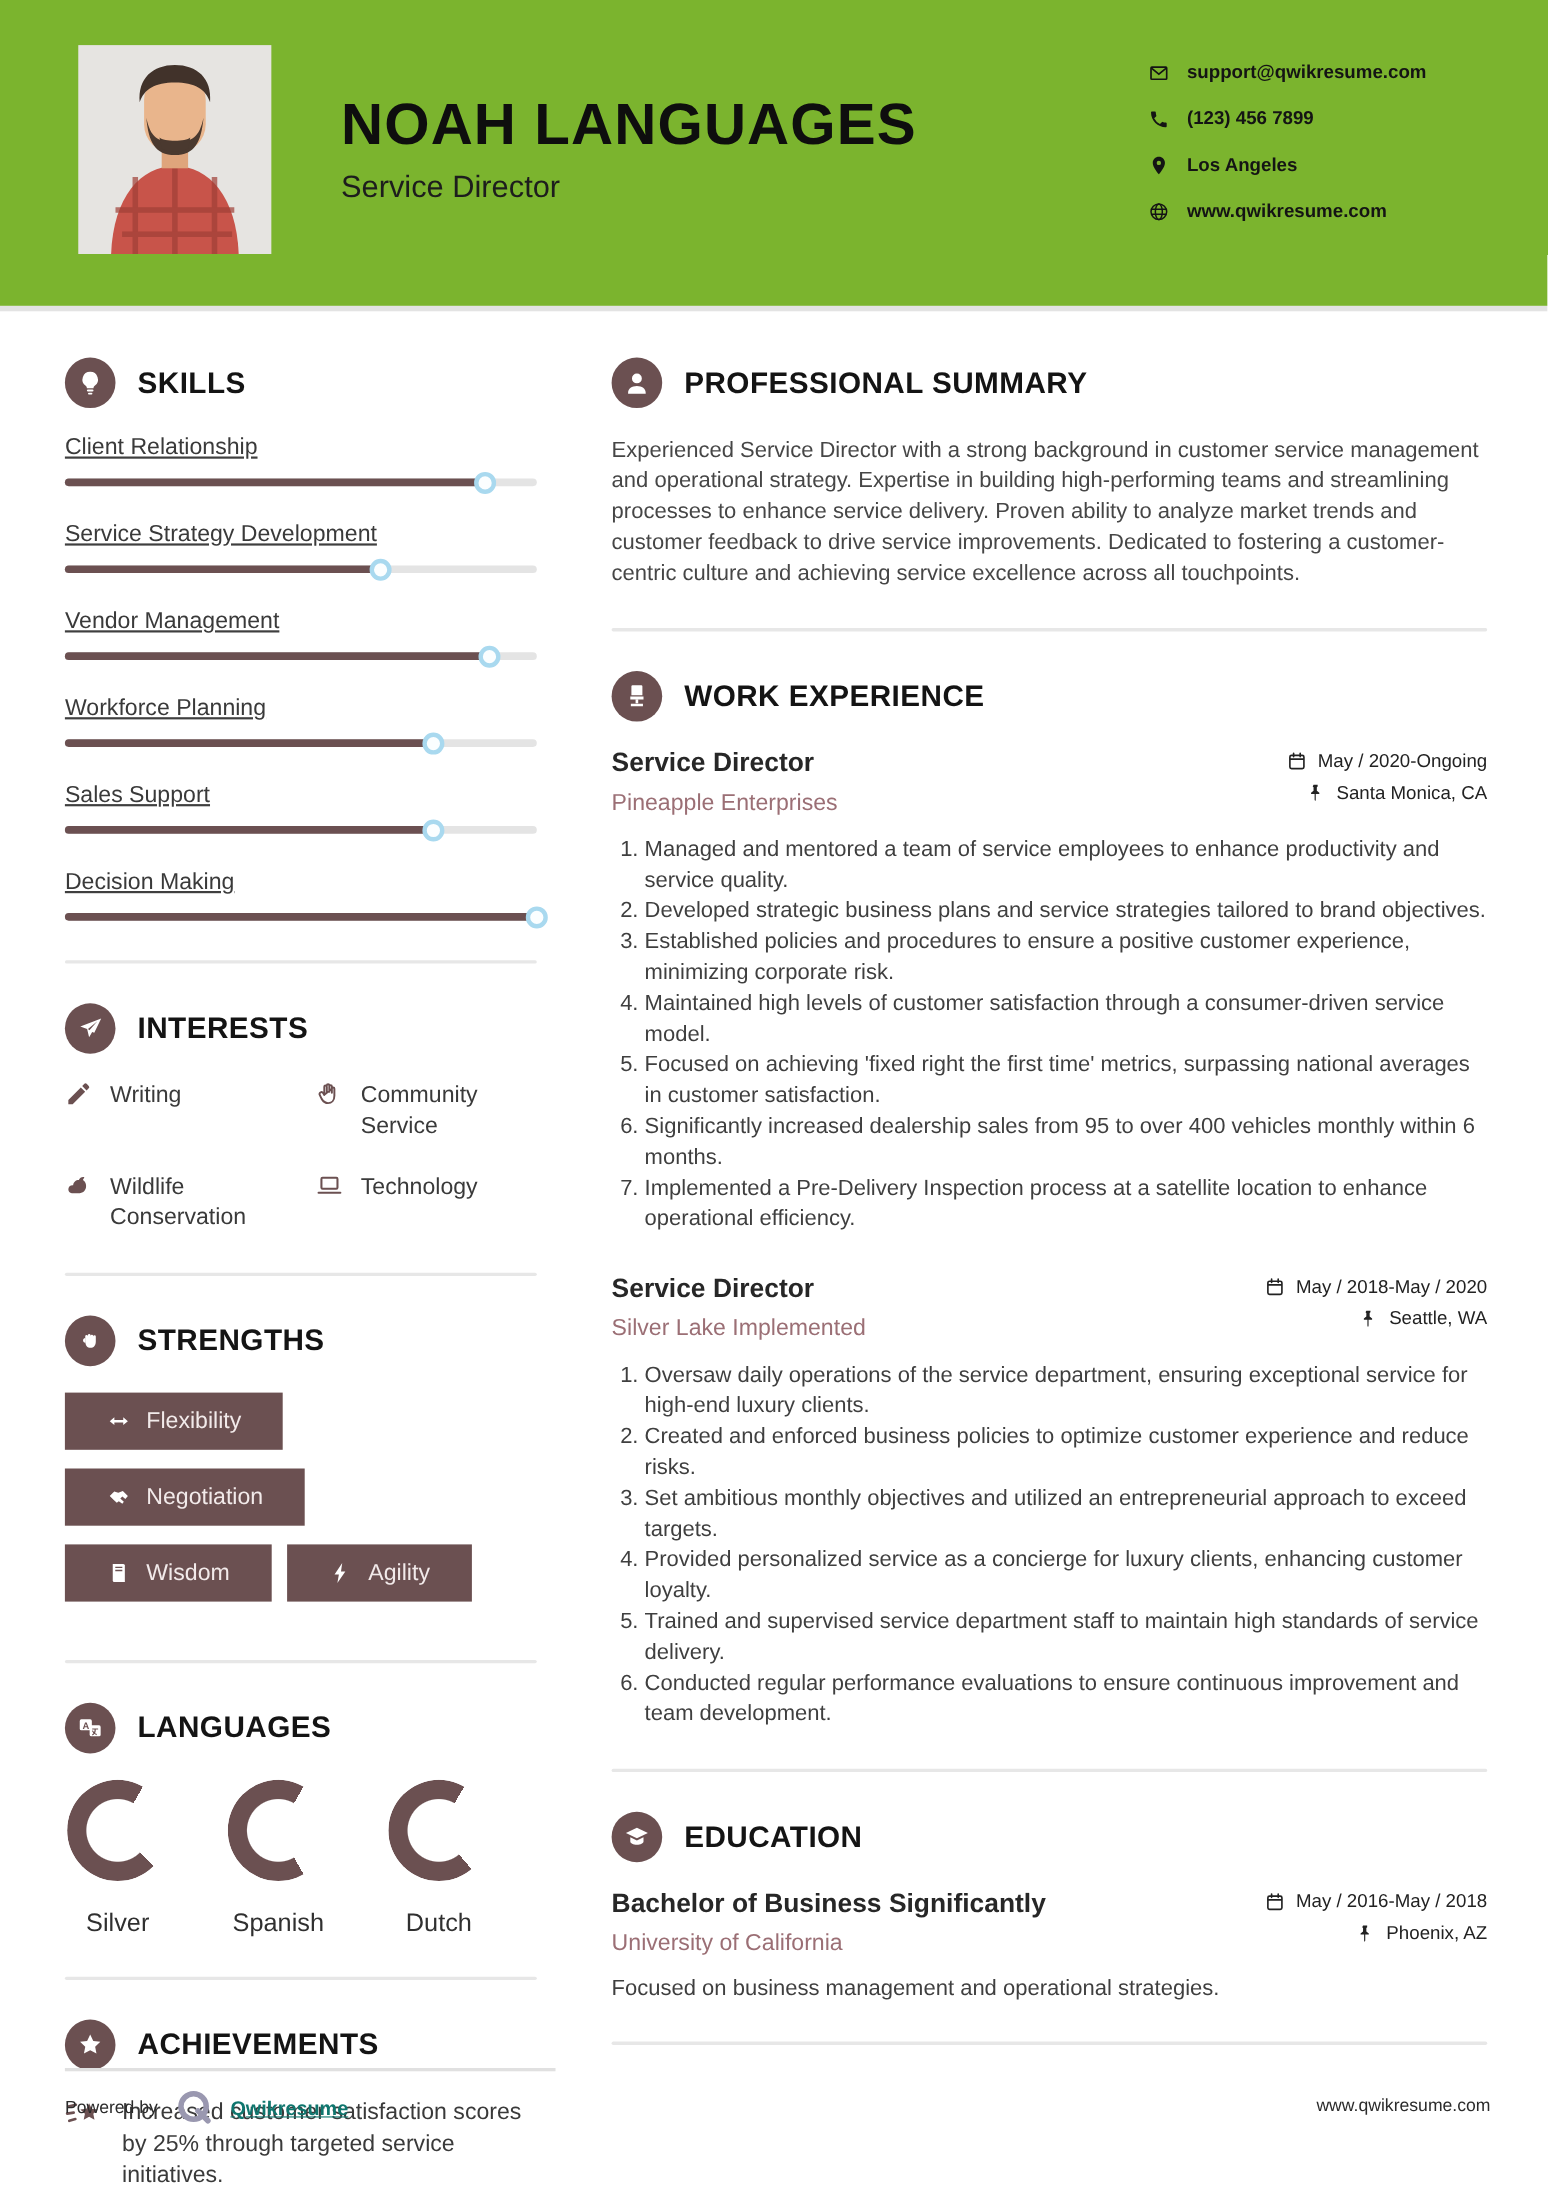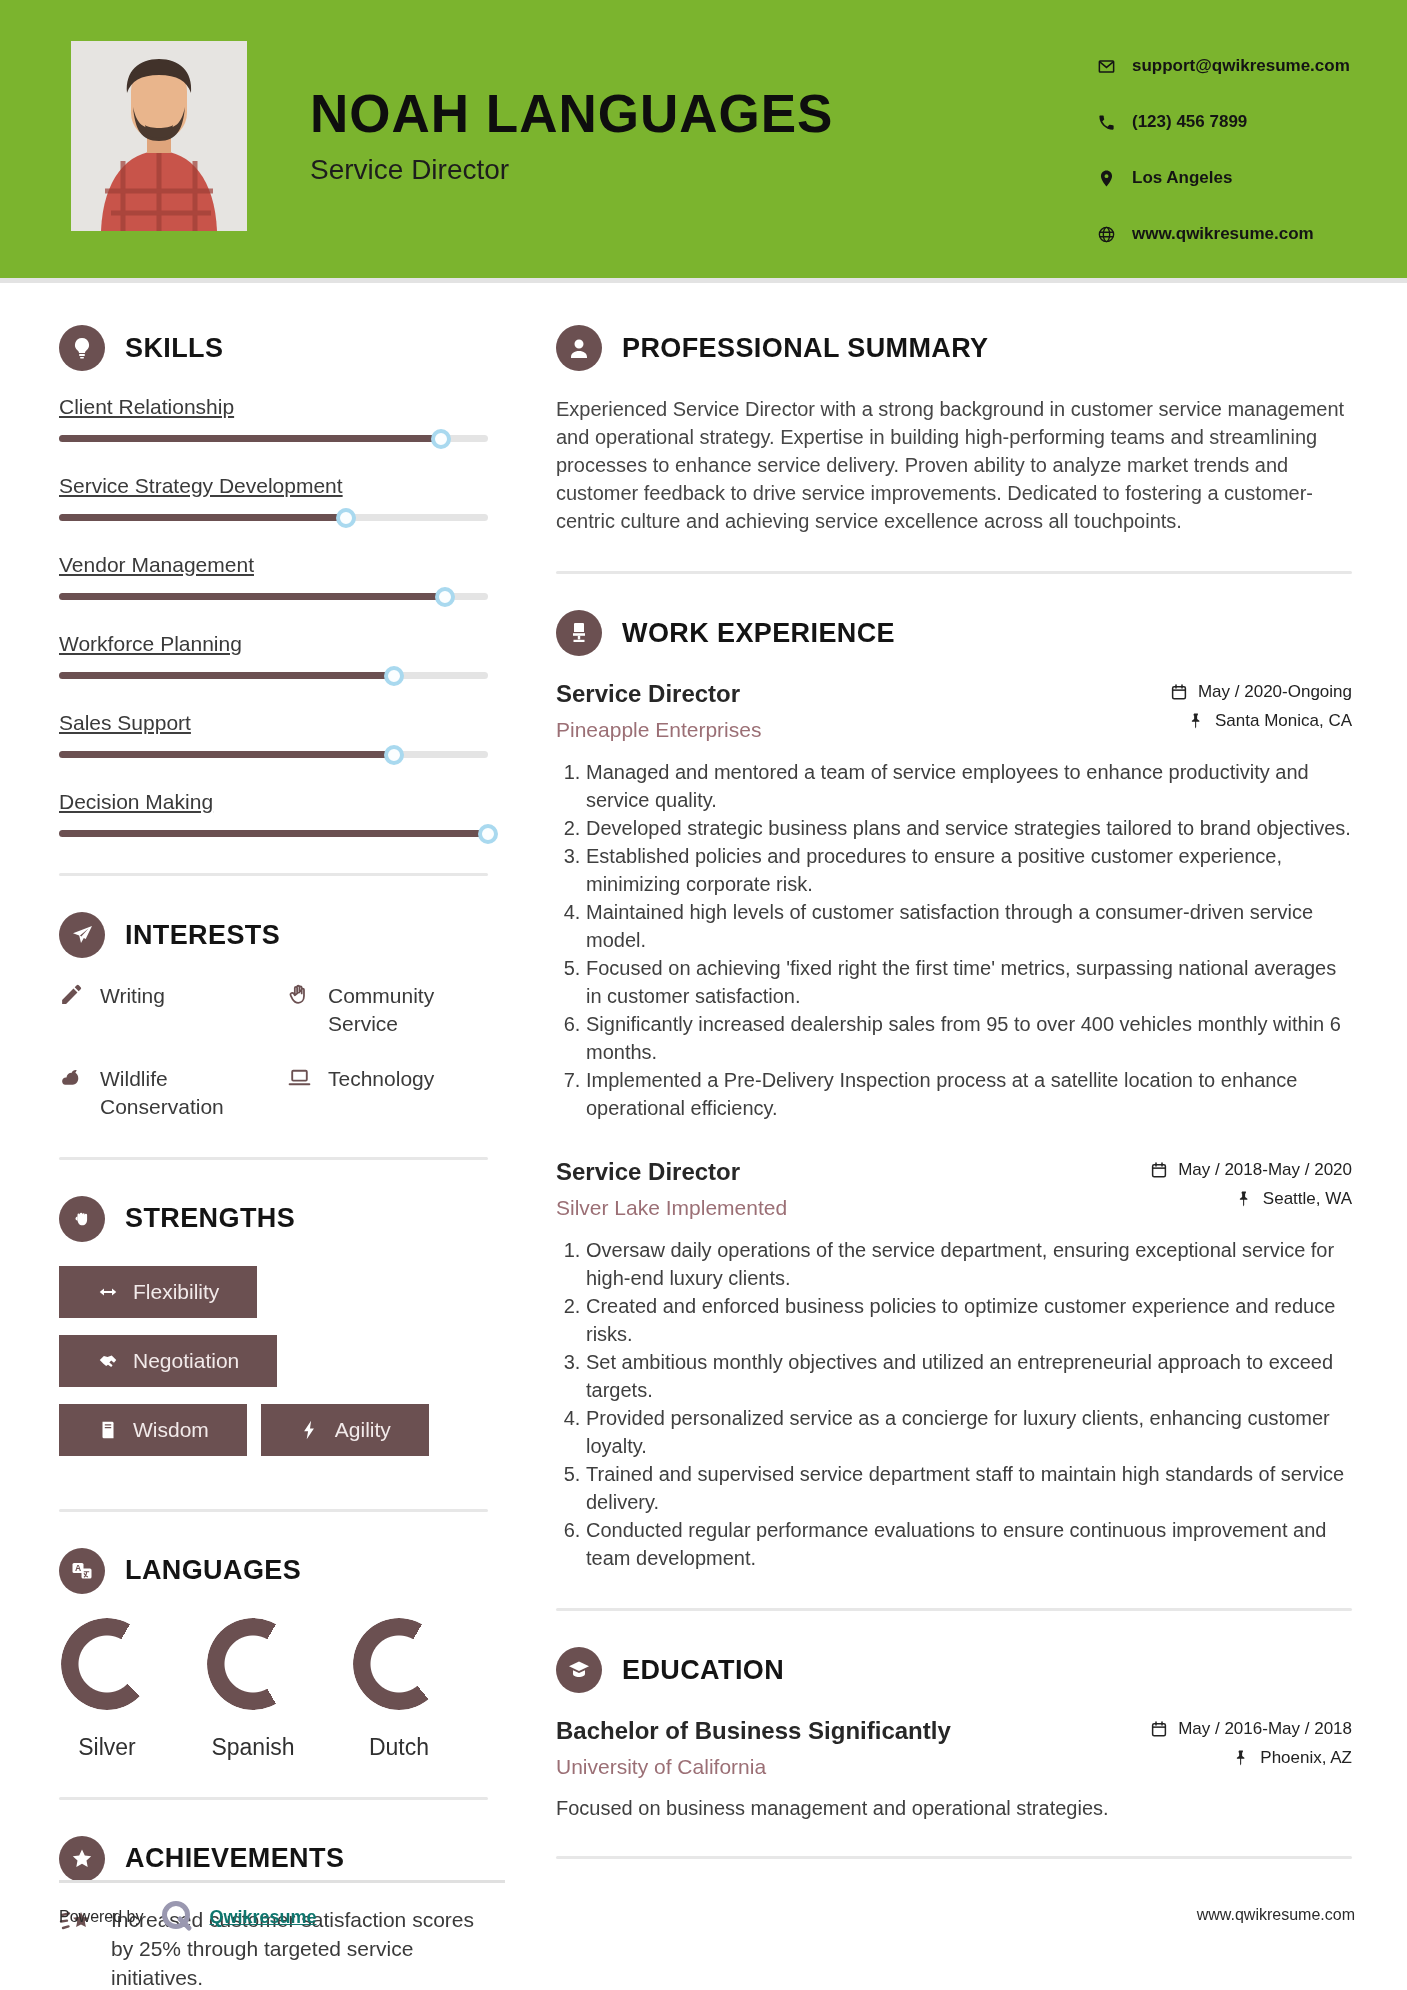--- a/index.html
+++ b/index.html
@@ -5,21 +5,21 @@
   html,body{margin:0;padding:0;background:#fff;}
   .page{width:1407px;height:1990px;position:relative;background:#ffffff;overflow:hidden;
         font-family:"Liberation Sans","DejaVu Sans",sans-serif;color:#3f3f3f;}
   
   .header{height:278px;background:#7bb42e;position:relative;}
   .header-shadow{height:5px;background:#e3e3e3;}
   .photo{position:absolute;left:71px;top:41px;width:176px;height:190px;overflow:hidden;}
   .id-block{position:absolute;left:310px;top:86px;}
   .name{font-size:53px;font-weight:800;color:#0e0e0e;letter-spacing:1px;line-height:1.05;}
   .role{font-size:28px;color:#1d1d1d;margin-top:12px;font-weight:500;}
-  .contacts{position:absolute;left:1097px;top:56px;display:flex;flex-direction:column;gap:36px;}
+  .contacts{position:absolute;left:1044px;top:56px;display:flex;flex-direction:column;gap:22px;}
   .contact-row{display:flex;align-items:center;gap:16px;font-size:17px;font-weight:700;color:#141414;}
   .contact-row svg{width:19px;height:19px;flex:none;}
   
   .content{display:flex;gap:68px;padding:42px 55px 0 59px;}
   .col-left{width:429px;flex:none;}
   .col-right{flex:1;min-width:0;}
   .sec-head{display:flex;align-items:center;gap:20px;margin:0 0 24px;}
   .sec-icon{width:46px;height:46px;border-radius:50%;background:#6b5051;display:flex;
             align-items:center;justify-content:center;flex:none;}
   .sec-icon svg{width:24px;height:24px;}

